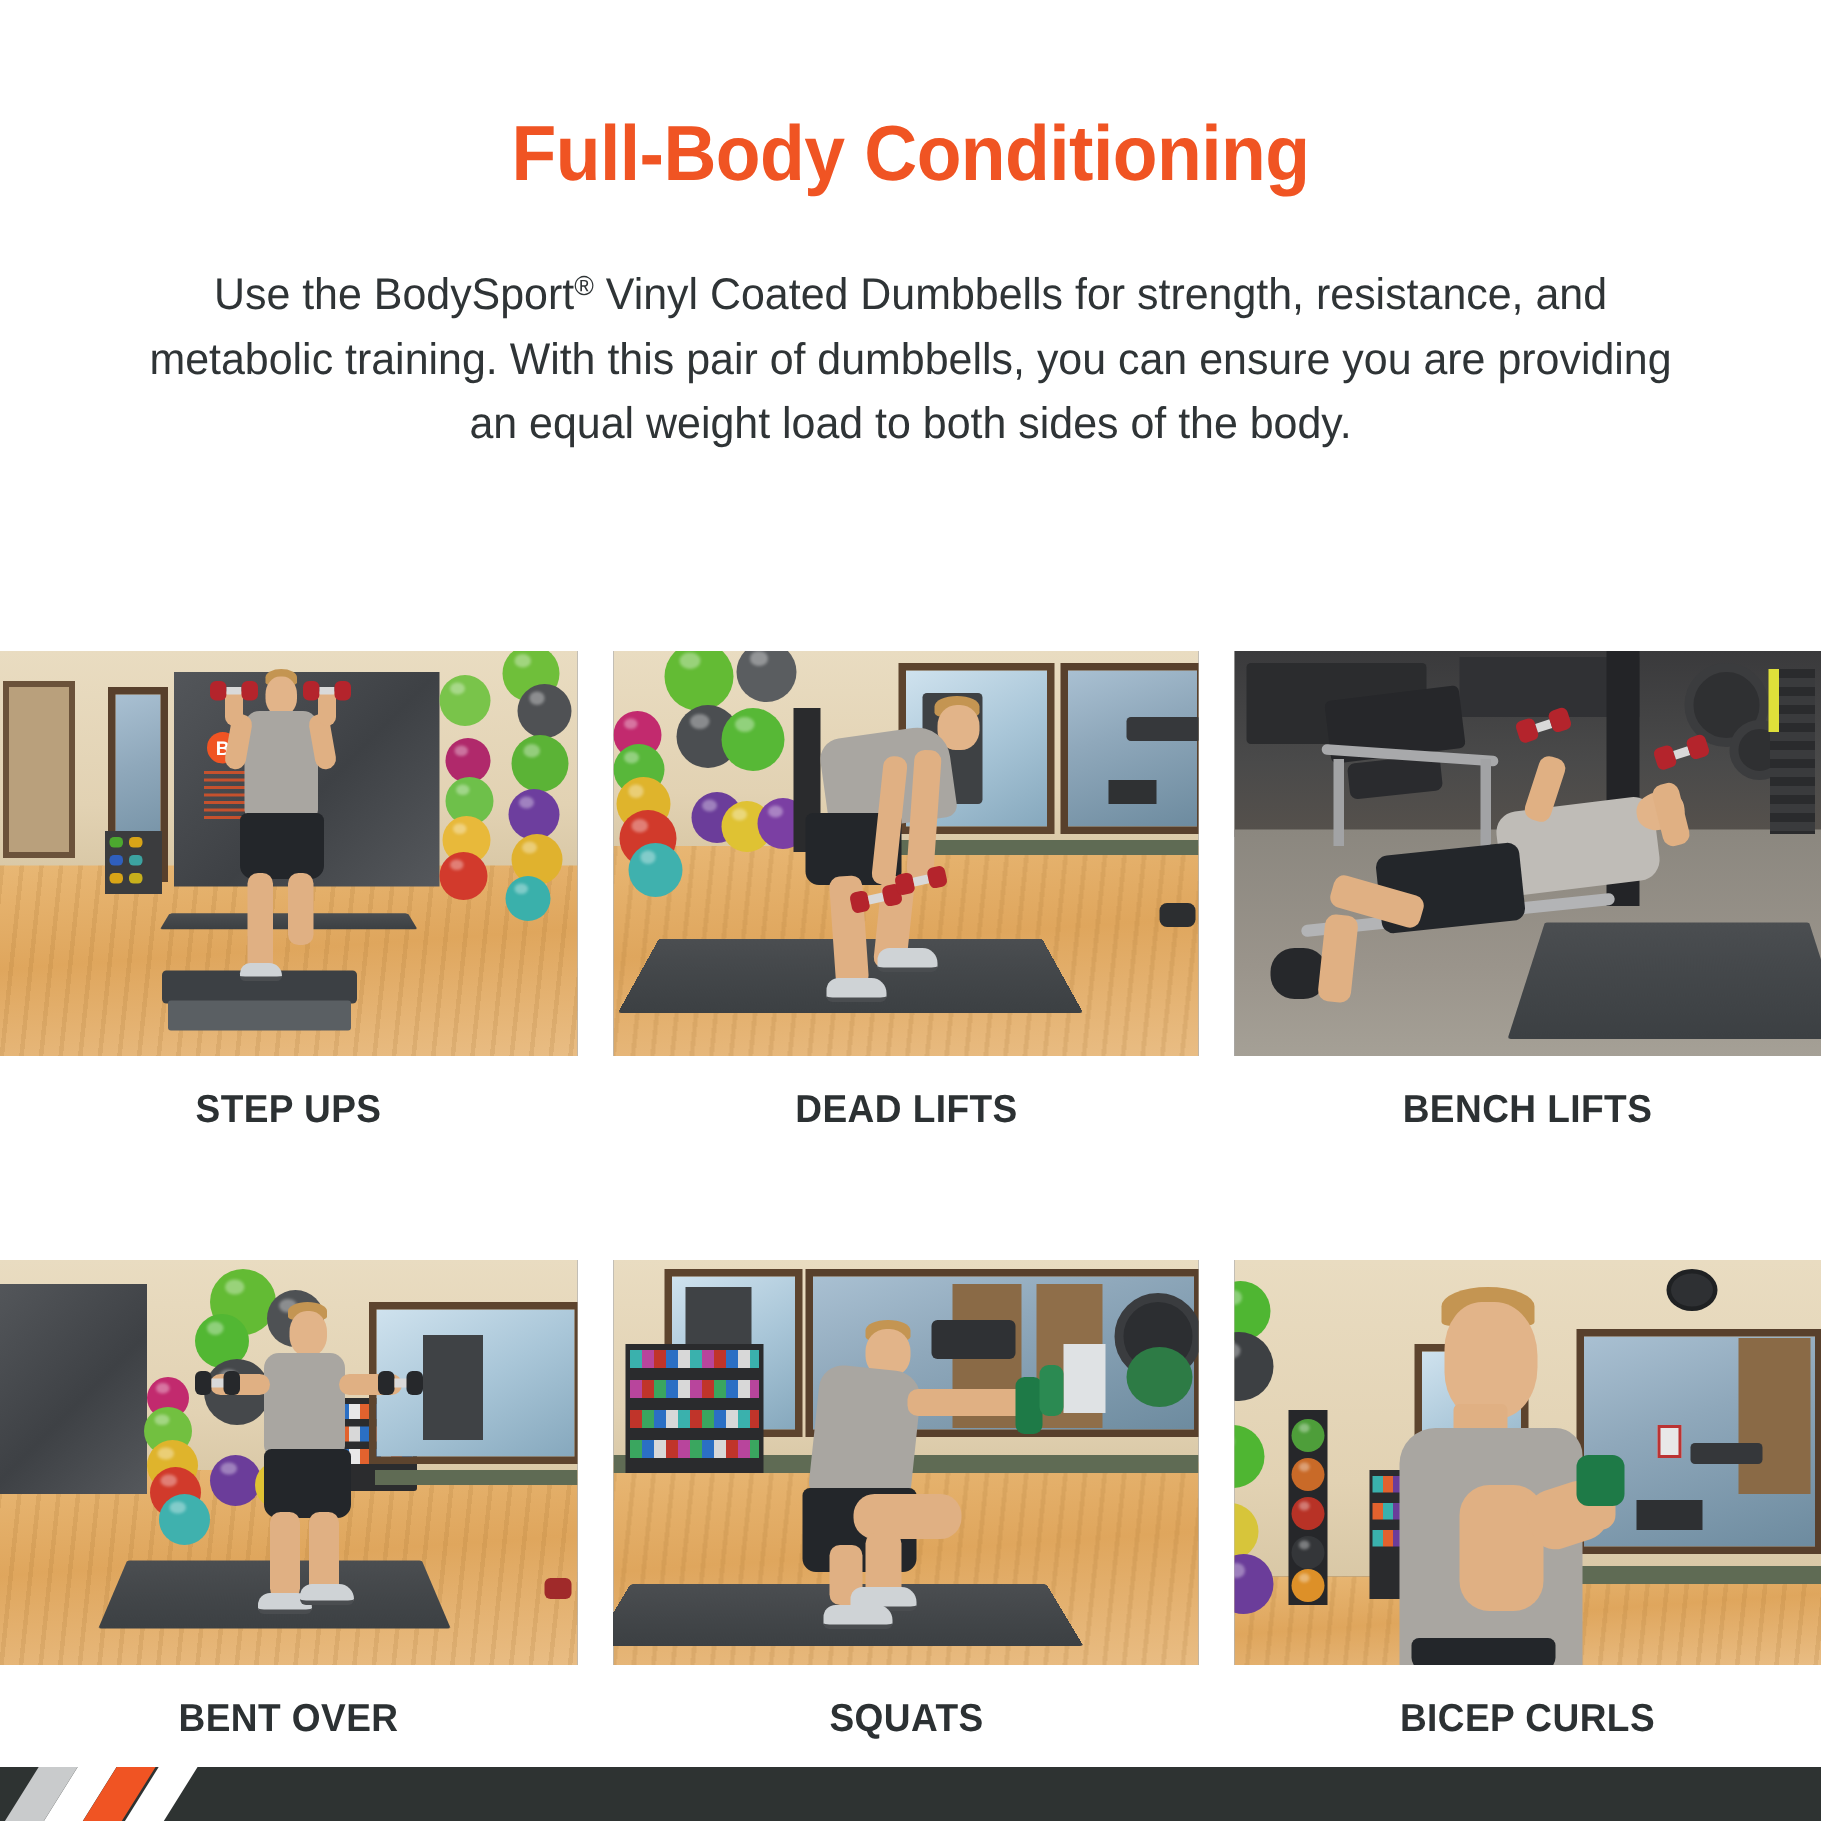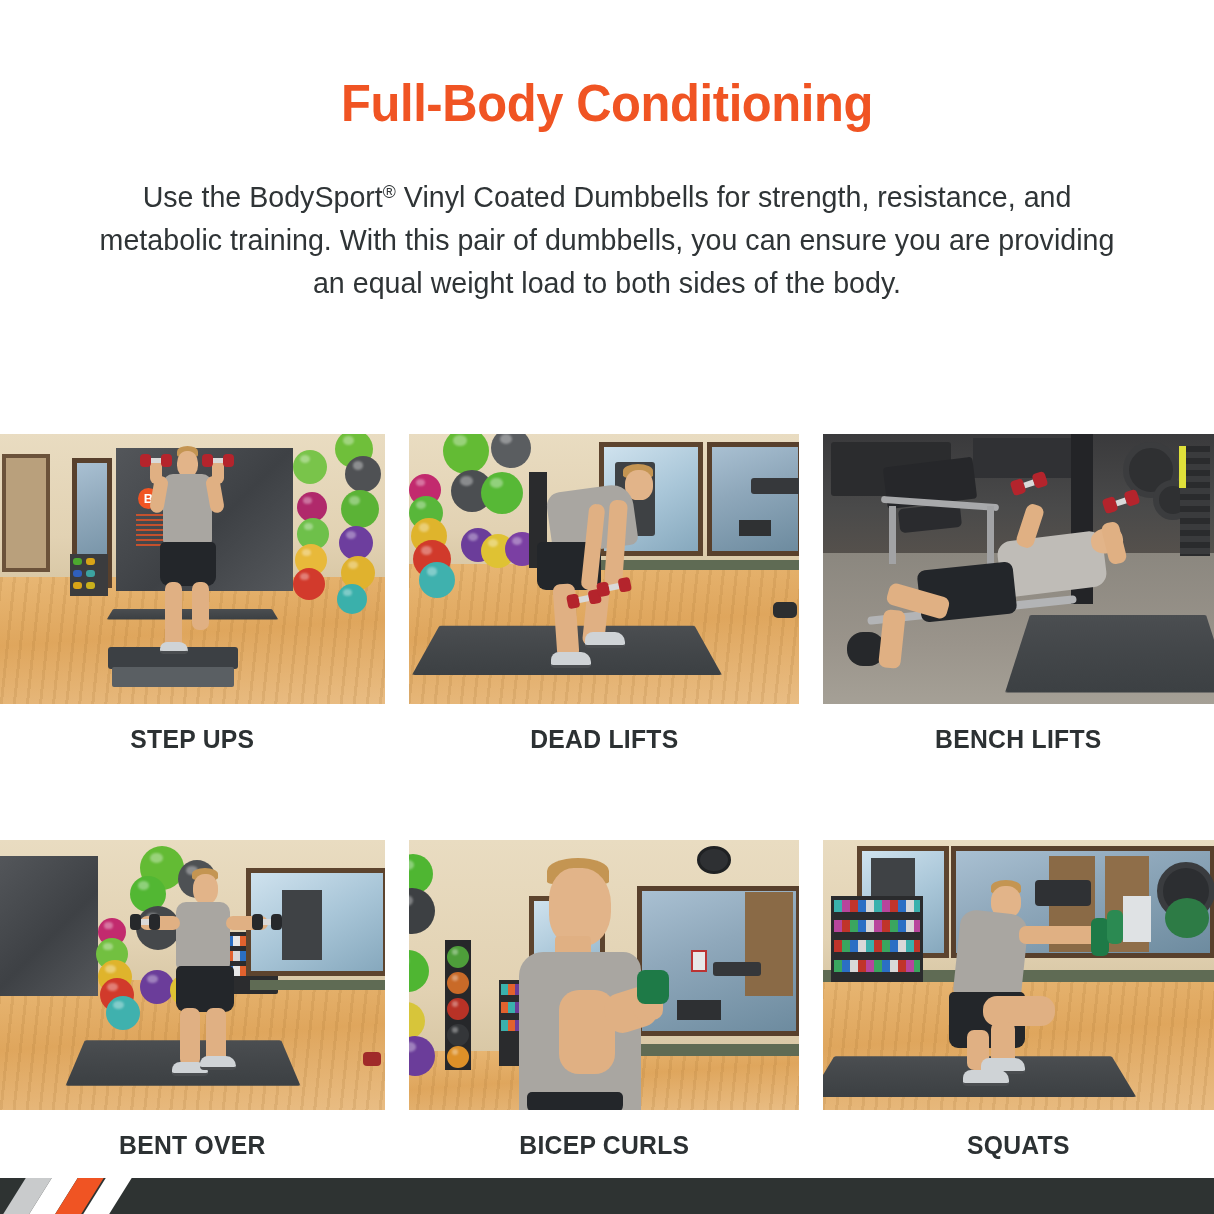--- a/index.html
+++ b/index.html
@@ -422,74 +422,20 @@
             <div class="db" style="left:252px;top:74px;width:30px;height:16px;">
               <div class="bell" style="left:0;top:0;width:11px;height:16px;background:#26282b;"></div>
               <div class="bar" style="left:11px;top:5px;width:9px;height:6px;"></div>
               <div class="bell" style="left:19px;top:0;width:11px;height:16px;background:#26282b;"></div>
             </div>
           </div>
         </div>
         <div class="caption">BENT OVER</div>
       </div>
 
-      <div class="cell mid">
-        <div class="photo">
-          <div class="layer wall-tan" style="height:78%"></div>
-          <div class="layer floor-wood" style="height:22%"></div>
-          <div class="layer baseboard" style="left:150px;top:204px;right:0;height:12px;"></div>
-
-          <div class="layer" style="left:288px;top:6px;width:34px;height:28px;border-radius:50%;background:#2e3033;border:3px solid #1f2123;"></div>
-
-          <div class="layer" style="left:-16px;top:14px;width:64px;height:210px;">
-            <div class="ball" style="left:0;top:0;width:40px;height:40px;background:#4fb632;"></div>
-            <div class="ball" style="left:-4px;top:34px;width:46px;height:46px;background:#3d4043;"></div>
-            <div class="ball" style="left:-6px;top:96px;width:42px;height:42px;background:#4fb632;"></div>
-            <div class="ball" style="left:-6px;top:148px;width:38px;height:38px;background:#d7c53a;"></div>
-            <div class="ball" style="left:2px;top:182px;width:40px;height:40px;background:#6b3d9a;"></div>
-          </div>
-
-          <div class="layer rack" style="left:36px;top:100px;width:26px;height:130px;background:#26272a;">
-            <div class="ball" style="left:2px;top:6px;width:22px;height:22px;background:#4e9e3a;"></div>
-            <div class="ball" style="left:2px;top:32px;width:22px;height:22px;background:#c96a28;"></div>
-            <div class="ball" style="left:2px;top:58px;width:22px;height:22px;background:#b83226;"></div>
-            <div class="ball" style="left:2px;top:84px;width:22px;height:22px;background:#343639;"></div>
-            <div class="ball" style="left:2px;top:106px;width:22px;height:22px;background:#dd9028;"></div>
-          </div>
-
-          <div class="layer" style="left:90px;top:140px;width:46px;height:86px;background:#2a2b2d;">
-            <div class="layer" style="left:2px;top:4px;width:42px;height:11px;background:repeating-linear-gradient(90deg,#3ab1ad 0 7px,#e2622e 7px 14px,#6b3d9a 14px 21px);"></div>
-            <div class="layer" style="left:2px;top:22px;width:42px;height:11px;background:repeating-linear-gradient(90deg,#e2622e 0 7px,#3ab1ad 7px 14px,#6b3d9a 14px 21px);"></div>
-            <div class="layer" style="left:2px;top:40px;width:42px;height:11px;background:repeating-linear-gradient(90deg,#3ab1ad 0 7px,#e2622e 7px 14px,#6b3d9a 14px 21px);"></div>
-          </div>
-
-          <div class="layer window-glass" style="left:120px;top:56px;width:76px;height:110px;"></div>
-          <div class="layer mirror" style="left:228px;top:46px;width:164px;height:150px;"></div>
-          <div class="layer" style="left:336px;top:52px;width:48px;height:104px;background:#8a6a46;"></div>
-          <div class="layer" style="left:282px;top:110px;width:16px;height:22px;background:#e8e8e8;border:2px solid #b33;"></div>
-          <div class="layer" style="left:304px;top:122px;width:48px;height:14px;background:#35373a;border-radius:3px;"></div>
-          <div class="layer" style="left:268px;top:160px;width:44px;height:20px;background:#2e3033;"></div>
-
-          <div class="person" style="left:0;top:0;width:100%;height:100%;">
-            <div class="hair" style="left:138px;top:18px;width:62px;height:26px;border-radius:50% 50% 10% 10%;"></div>
-            <div class="head" style="left:140px;top:28px;width:62px;height:78px;border-radius:40% 46% 44% 40%;"></div>
-            <div class="limb" style="left:146px;top:96px;width:36px;height:24px;border-radius:4px;"></div>
-            <div class="torso" style="left:110px;top:112px;width:122px;height:158px;border-radius:24px 18px 0 0;"></div>
-            <div class="limb" style="left:150px;top:150px;width:56px;height:84px;border-radius:20px;"></div>
-            <div class="limb" style="left:196px;top:150px;width:52px;height:40px;border-radius:16px;transform:rotate(-18deg);"></div>
-            <div class="limb" style="left:224px;top:150px;width:30px;height:30px;border-radius:10px;"></div>
-            <div class="short" style="left:118px;top:252px;width:96px;height:22px;"></div>
-            <div class="db" style="left:228px;top:130px;width:32px;height:34px;">
-              <div class="bell" style="left:0;top:0;width:32px;height:34px;background:#1e7a47;border-radius:8px;"></div>
-            </div>
-          </div>
-        </div>
-        <div class="caption">BICEP CURLS</div>
-      </div>
-
       <div class="cell last">
         <div class="photo">
           <div class="layer wall-tan" style="height:52%"></div>
           <div class="layer floor-wood" style="height:50%"></div>
           <div class="layer baseboard" style="left:0;top:130px;right:0;height:12px;"></div>
 
           <div class="layer window-glass" style="left:34px;top:6px;width:92px;height:112px;"></div>
           <div class="layer" style="left:48px;top:18px;width:44px;height:72px;background:#3f4245;"></div>
           <div class="layer mirror" style="left:128px;top:6px;width:264px;height:112px;"></div>
           <div class="layer" style="left:226px;top:16px;width:46px;height:96px;background:#8a6a46;"></div>
@@ -522,20 +468,74 @@
             <div class="db" style="left:268px;top:78px;width:18px;height:38px;">
               <div class="bell" style="left:0;top:0;width:18px;height:38px;background:#1e7a47;border-radius:6px;"></div>
             </div>
             <div class="db" style="left:284px;top:70px;width:16px;height:34px;">
               <div class="bell" style="left:0;top:0;width:16px;height:34px;background:#2b8a52;border-radius:6px;"></div>
             </div>
           </div>
         </div>
         <div class="caption">SQUATS</div>
       </div>
+
+      <div class="cell mid">
+        <div class="photo">
+          <div class="layer wall-tan" style="height:78%"></div>
+          <div class="layer floor-wood" style="height:22%"></div>
+          <div class="layer baseboard" style="left:150px;top:204px;right:0;height:12px;"></div>
+
+          <div class="layer" style="left:288px;top:6px;width:34px;height:28px;border-radius:50%;background:#2e3033;border:3px solid #1f2123;"></div>
+
+          <div class="layer" style="left:-16px;top:14px;width:64px;height:210px;">
+            <div class="ball" style="left:0;top:0;width:40px;height:40px;background:#4fb632;"></div>
+            <div class="ball" style="left:-4px;top:34px;width:46px;height:46px;background:#3d4043;"></div>
+            <div class="ball" style="left:-6px;top:96px;width:42px;height:42px;background:#4fb632;"></div>
+            <div class="ball" style="left:-6px;top:148px;width:38px;height:38px;background:#d7c53a;"></div>
+            <div class="ball" style="left:2px;top:182px;width:40px;height:40px;background:#6b3d9a;"></div>
+          </div>
+
+          <div class="layer rack" style="left:36px;top:100px;width:26px;height:130px;background:#26272a;">
+            <div class="ball" style="left:2px;top:6px;width:22px;height:22px;background:#4e9e3a;"></div>
+            <div class="ball" style="left:2px;top:32px;width:22px;height:22px;background:#c96a28;"></div>
+            <div class="ball" style="left:2px;top:58px;width:22px;height:22px;background:#b83226;"></div>
+            <div class="ball" style="left:2px;top:84px;width:22px;height:22px;background:#343639;"></div>
+            <div class="ball" style="left:2px;top:106px;width:22px;height:22px;background:#dd9028;"></div>
+          </div>
+
+          <div class="layer" style="left:90px;top:140px;width:46px;height:86px;background:#2a2b2d;">
+            <div class="layer" style="left:2px;top:4px;width:42px;height:11px;background:repeating-linear-gradient(90deg,#3ab1ad 0 7px,#e2622e 7px 14px,#6b3d9a 14px 21px);"></div>
+            <div class="layer" style="left:2px;top:22px;width:42px;height:11px;background:repeating-linear-gradient(90deg,#e2622e 0 7px,#3ab1ad 7px 14px,#6b3d9a 14px 21px);"></div>
+            <div class="layer" style="left:2px;top:40px;width:42px;height:11px;background:repeating-linear-gradient(90deg,#3ab1ad 0 7px,#e2622e 7px 14px,#6b3d9a 14px 21px);"></div>
+          </div>
+
+          <div class="layer window-glass" style="left:120px;top:56px;width:76px;height:110px;"></div>
+          <div class="layer mirror" style="left:228px;top:46px;width:164px;height:150px;"></div>
+          <div class="layer" style="left:336px;top:52px;width:48px;height:104px;background:#8a6a46;"></div>
+          <div class="layer" style="left:282px;top:110px;width:16px;height:22px;background:#e8e8e8;border:2px solid #b33;"></div>
+          <div class="layer" style="left:304px;top:122px;width:48px;height:14px;background:#35373a;border-radius:3px;"></div>
+          <div class="layer" style="left:268px;top:160px;width:44px;height:20px;background:#2e3033;"></div>
+
+          <div class="person" style="left:0;top:0;width:100%;height:100%;">
+            <div class="hair" style="left:138px;top:18px;width:62px;height:26px;border-radius:50% 50% 10% 10%;"></div>
+            <div class="head" style="left:140px;top:28px;width:62px;height:78px;border-radius:40% 46% 44% 40%;"></div>
+            <div class="limb" style="left:146px;top:96px;width:36px;height:24px;border-radius:4px;"></div>
+            <div class="torso" style="left:110px;top:112px;width:122px;height:158px;border-radius:24px 18px 0 0;"></div>
+            <div class="limb" style="left:150px;top:150px;width:56px;height:84px;border-radius:20px;"></div>
+            <div class="limb" style="left:196px;top:150px;width:52px;height:40px;border-radius:16px;transform:rotate(-18deg);"></div>
+            <div class="limb" style="left:224px;top:150px;width:30px;height:30px;border-radius:10px;"></div>
+            <div class="short" style="left:118px;top:252px;width:96px;height:22px;"></div>
+            <div class="db" style="left:228px;top:130px;width:32px;height:34px;">
+              <div class="bell" style="left:0;top:0;width:32px;height:34px;background:#1e7a47;border-radius:8px;"></div>
+            </div>
+          </div>
+        </div>
+        <div class="caption">BICEP CURLS</div>
+      </div>
     </div>
   </div>
 
   <div class="bottom-bar">
     <div class="stripe s1"></div>
     <div class="stripe s2"></div>
     <div class="stripe s3"></div>
     <div class="stripe s4"></div>
   </div>
 

